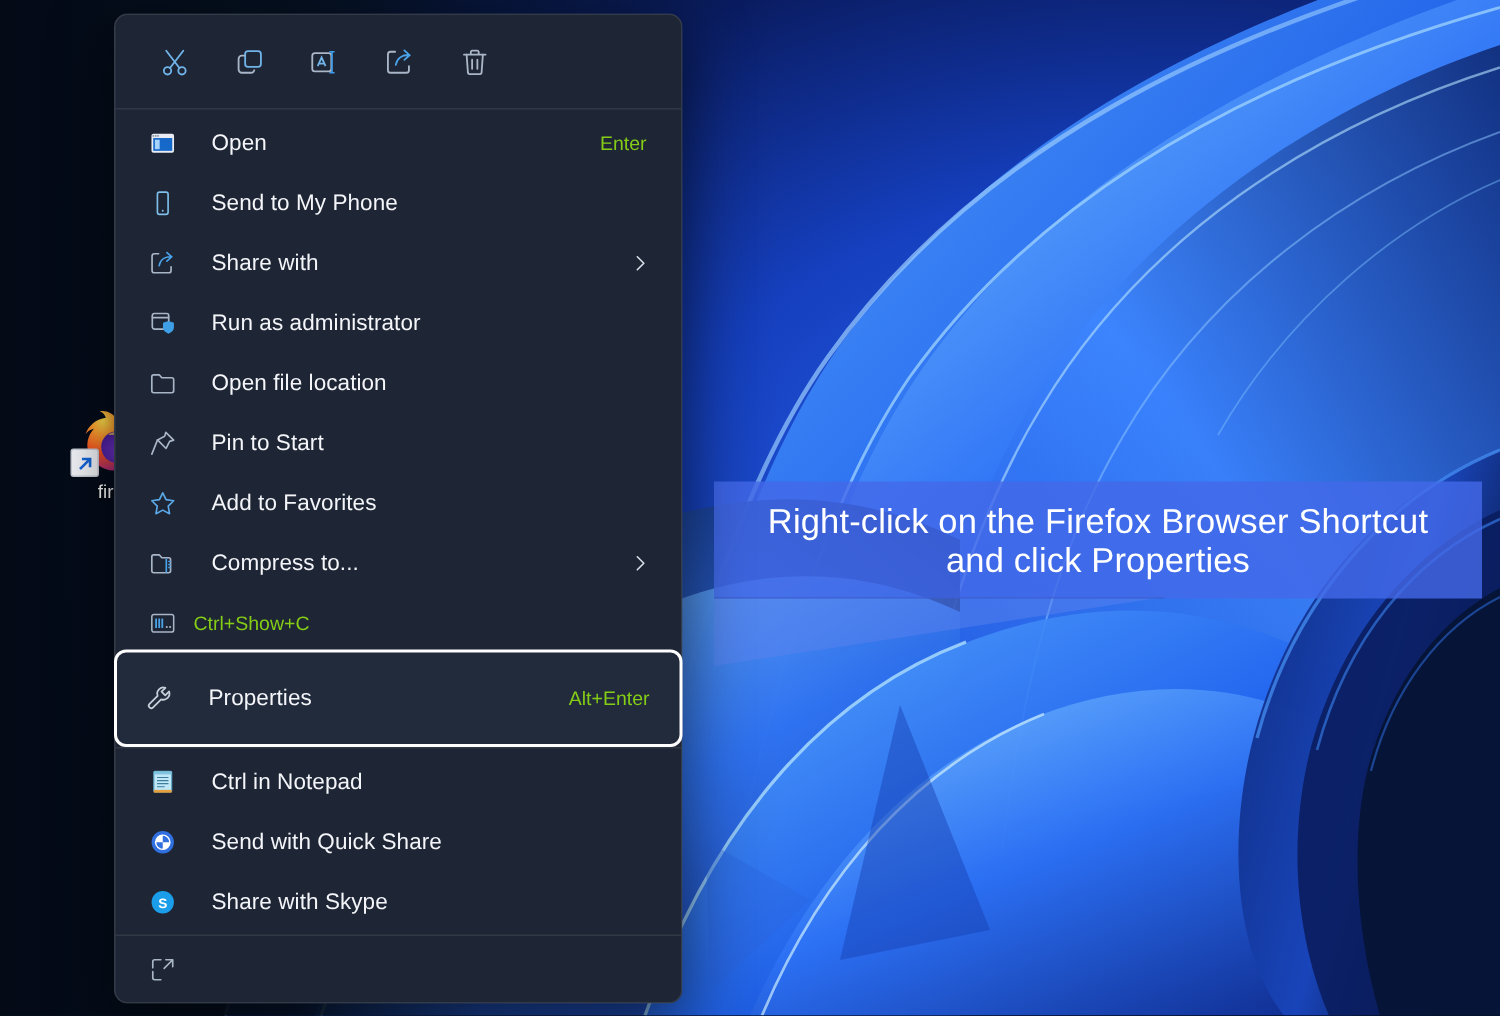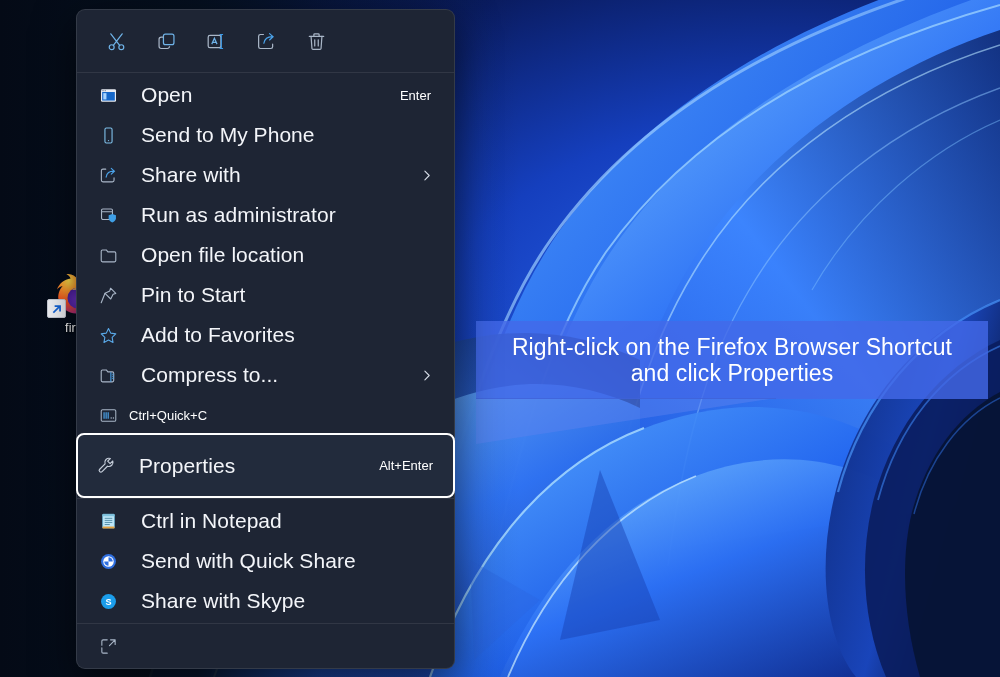--- a/index.html
+++ b/index.html
@@ -76,29 +76,29 @@
     color:#f2f4f8;
   }
   .mi-icon {
     width:30px; min-width:30px; height:22px;
     display:flex; align-items:center; justify-content:flex-start;
     margin-left:5px;
   }
   .mi-icon svg { width:19px; height:19px; display:block; }
   .mi-label {
     flex:1;
-    font-size:21px;
+    font-size:15px;
     color:#f3f5f9;
     margin-left:12px;
     letter-spacing:.05px;
     white-space:nowrap;
   }
   .mi-accel {
     font-size:13px;
-    color:#ffffff;
+    color:#84cc16;
     margin-right:6px;
     white-space:nowrap;
   }
   .mi-chevron { width:14px; display:flex; justify-content:center; margin-right:4px; }
   .mi-chevron svg { width:13px; height:13px; display:block; }
 
   
   .menu-item.focused {
     background:#222b3c;
     outline:2.5px solid #ffffff;
@@ -383,21 +383,21 @@
         </div>
         <div class="menu-item">
           <span class="mi-icon">
             <svg viewBox="0 0 24 24" fill="none" stroke="#a9b6c7" stroke-width="1.3">
       <rect x="2.8" y="4.6" width="18.4" height="14.8" rx="1.8"></rect>
       <path d="M6.4 8 L6.4 16 M9 8 L9 16 M11.6 8 L11.6 16" stroke="#4ba3ea" stroke-width="1.5"></path>
       <circle cx="15.4" cy="15.2" r=".9" fill="#a9b6c7" stroke="none"></circle>
       <circle cx="18.2" cy="15.2" r=".9" fill="#a9b6c7" stroke="none"></circle>
     </svg>
           </span>
-          <span class="mi-accel">Ctrl+Quick+C</span>
+          <span class="mi-accel">Ctrl+Show+C</span>
         </div>
         <div class="menu-item focused">
           <span class="mi-icon">
             <svg viewBox="0 0 24 24" fill="none" stroke="#c5cdd9" stroke-width="1.5" stroke-linecap="round" stroke-linejoin="round">
       <path d="M16.8 3.2 A5.2 5.2 0 0 0 10.2 9.9 L3.4 16.7 A2.1 2.1 0 0 0 6.4 19.7 L13.2 12.9 A5.2 5.2 0 0 0 19.9 6.3 L16.6 9.6 L13.5 6.5 Z"></path>
     </svg>
           </span>
           <span class="mi-label">Properties</span>
           <span class="mi-accel">Alt+Enter</span>
         </div>

